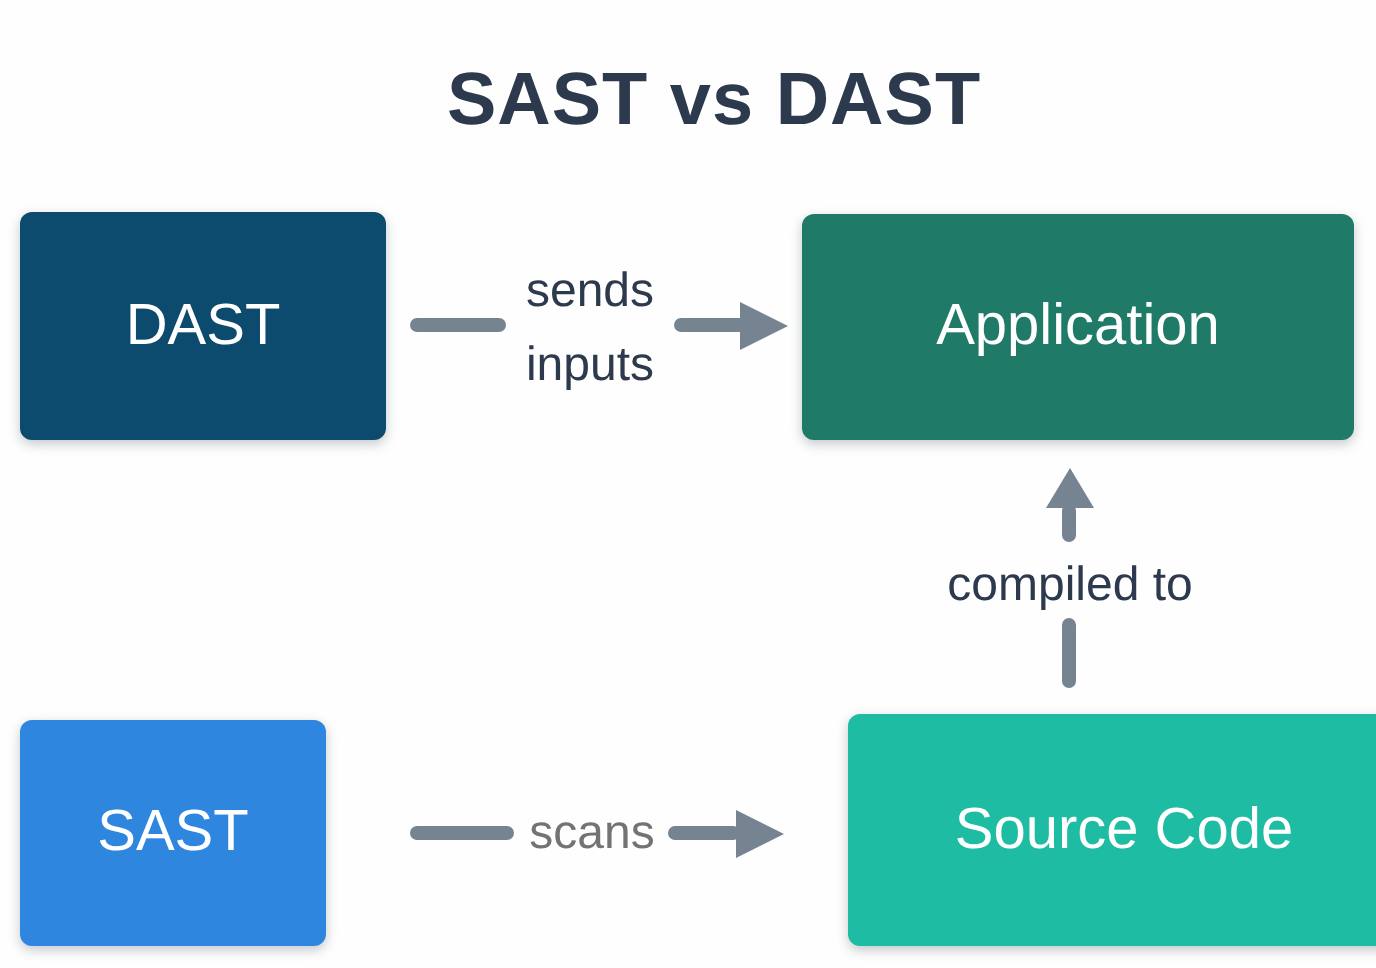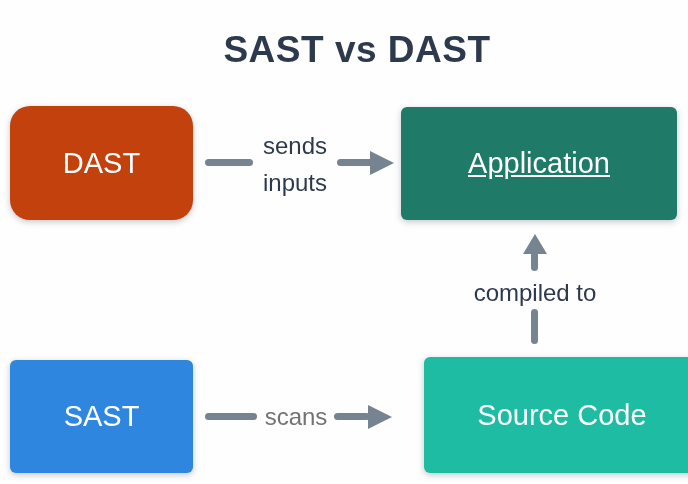--- a/index.html
+++ b/index.html
@@ -27,21 +27,21 @@
     position: absolute;
     display: flex;
     align-items: center;
     justify-content: center;
     border-radius: 6px;
     box-shadow: 0 2px 6px rgba(45,58,77,0.28);
     font-size: 29px;
   }
   .node-dast        { left: 10px;  top: 106px; width: 183px; height: 114px; }
   .node-application { left: 401px; top: 107px; width: 276px; height: 113px; }
-  .node-sast        { left: 10px;  top: 360px; width: 183px; height: 113px; }
+  .node-sast        { left: 10px;  top: 360px; width: 153px; height: 113px; }
   .node-source-code { left: 424px; top: 357px; width: 276px; height: 116px; }
 
   .stem-h {
     position: absolute;
     height: 7px;
     border-radius: 4px;
   }
   .stem-v {
     position: absolute;
     width: 7px;
@@ -88,25 +88,25 @@
   .e3-label { left: 455px; top: 278px; width: 160px; }
   .e3-seg2  { left: 531px; top: 309px; height: 35px; }
 </style>
 </head>
 <body>
 
 <div class="canvas" style="background: rgb(254, 254, 254);">
 
   <h1 class="title" style="color: rgb(45, 58, 77);">SAST vs DAST</h1>
 
-  <div class="node node-dast" style="background: #c2410c; color: rgb(255, 255, 255); border-radius: 20px;">
+  <div class="node node-dast" style="background: #0c4a6e; color: rgb(255, 255, 255);">
     <span>DAST</span>
   </div>
 
-  <div class="node node-application" style="background: rgb(32, 122, 104); color: rgb(255, 255, 255); text-decoration: underline;">
+  <div class="node node-application" style="background: rgb(32, 122, 104); color: rgb(255, 255, 255);">
     <span>Application</span>
   </div>
 
   <div class="node node-sast" style="background: rgb(46, 134, 222); color: rgb(255, 255, 255);">
     <span>SAST</span>
   </div>
 
   <div class="node node-source-code" style="background: rgb(29, 188, 163); color: rgb(255, 255, 255);">
     <span>Source Code</span>
   </div>

